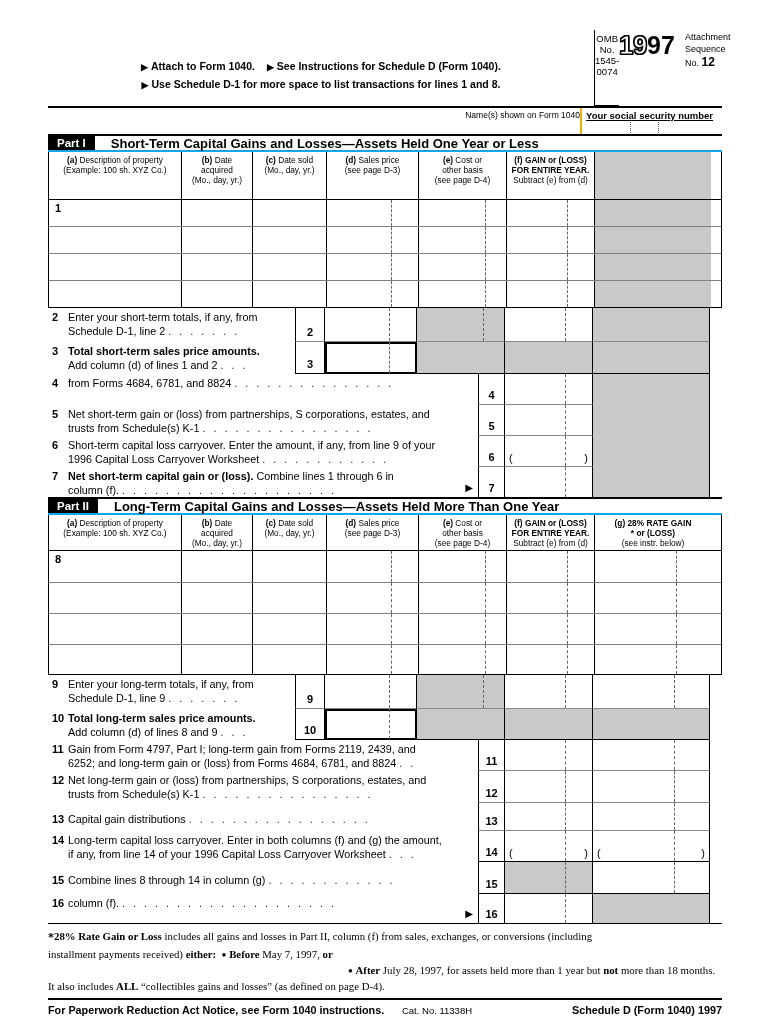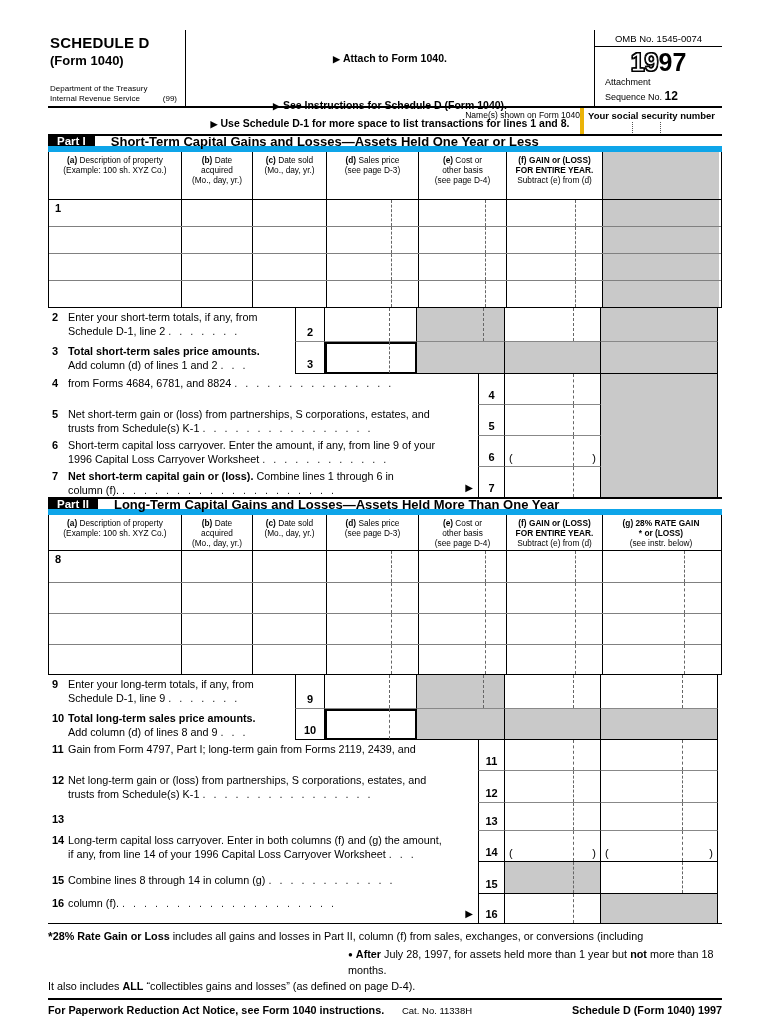--- a/index.html
+++ b/index.html
@@ -10,57 +10,57 @@
 
   
   .hdr { display:flex; border-bottom:2px solid #000; height:78px; }
   .hdr-left { width:138px; border-right:1px solid #000; padding:4px 4px 2px 2px; display:flex; flex-direction:column; }
   .sched { font-size:15px; font-weight:bold; letter-spacing:.2px; }
   .form1040 { font-size:13px; font-weight:bold; margin-top:2px; }
   .dept { font-size:8px; margin-top:auto; line-height:1.25; }
   .irs-line { display:flex; justify-content:space-between; padding-right:4px; }
   .hdr-center { flex:1; text-align:center; padding-top:6px; }
   .main-title { font-size:18px; font-weight:bold; }
-  .instr-row { font-size:10.5px; font-weight:bold; margin-top:16px; display:flex; justify-content:center; gap:35px;flex-direction:column; }
+  .instr-row { font-size:10.5px; font-weight:bold; margin-top:24px; display:flex; justify-content:center; gap:12px; }
   .instr-row2 { font-size:10.5px; font-weight:bold; margin-top:6px; }
   .arrow-glyph { font-size:9px; margin-right:3px; }
-  .hdr-right { width:128px; border-left:1px solid #000; display:flex; flex-direction:column; }
+  .hdr-right { width:128px; border-left:1px solid #000; display:flex; flex-direction:row; }
   .omb { font-size:9.5px; text-align:center; padding:3px 0 2px; border-bottom:1px solid #000; }
   .year { text-align:center; font-size:25px; font-weight:bold; line-height:1; margin-top:3px; }
   .year-outline { color:#fff; -webkit-text-stroke:1px #000; text-shadow:-1px -1px 0 #000,1px -1px 0 #000,-1px 1px 0 #000,1px 1px 0 #000; }
   .attach-sm { font-size:9px; padding-left:10px; margin-top:2px; line-height:1.3; }
   .seq-no { font-size:12px; font-weight:bold; }
 
   
   .name-row { display:flex; height:26px; }
   .name-cell { flex:1; font-size:8.5px; padding:2px 0 0 2px;text-align:right; }
-  .ssn-cell { width:142px; border-left:4px solid #eab308; position:relative; }
+  .ssn-cell { width:142px; border-left:2px solid #eab308; position:relative;text-decoration:underline; }
   .ssn-label { font-size:9.5px; font-weight:bold; padding:2px 0 0 4px; }
   .ssn-div { position:absolute; top:14px; height:11px; border-left:1px dotted #555; }
 
   
-  .part-bar { border-top:2px solid #000; border-bottom:6px solid #0ea5e9; height:18px; display:flex; align-items:center; }
+  .part-bar { border-top:2px solid #000; border-bottom:2px solid #0ea5e9; height:18px; display:flex; align-items:center; }
   .part-chip { background:#000; color:#fff; font-weight:bold; font-size:11.5px; padding:1px 9px 2px; height:100%; display:flex; align-items:center; }
   .part-title { font-weight:bold; font-size:13px; margin-left:16px; }
 
   
   .grid { border-left:1px solid #000; border-right:1px solid #000; border-bottom:1px solid #000; }
   .hrow { display:flex; border-bottom:1px solid #000; }
   .hc { border-left:1px solid #000; text-align:center; font-size:8.3px; line-height:1.18; padding-top:4px; }
   .hc:first-child { border-left:none; }
   .hc b { font-size:8.3px; }
   .drow { display:flex; }
   .drow + .drow { border-top:1px solid #808080; }
   .dc { border-left:1px solid #000; position:relative; }
   .dc:first-child { border-left:none; }
   .gray { background:#c9c9c9; }
   .dash { position:absolute; top:0; bottom:0; border-left:1px dashed #666; }
   .rownum { font-size:11px; font-weight:bold; padding:2px 0 0 6px; }
 
-  .w-a{width:132px} .w-b{width:71px} .w-c{width:74px} .w-d{width:92px} .w-e{width:88px} .w-f{width:96px} .w-g{width:117px}
+  .w-a{width:132px} .w-b{width:71px} .w-c{width:74px} .w-d{width:92px} .w-e{width:88px} .w-f{width:88px} .w-g{width:117px}
 
   
   .srow { display:flex; }
   .desc { position:relative; font-size:10.8px; line-height:1.32; padding-top:2px; }
   .desc .no { position:absolute; left:4px; top:2px; font-weight:bold; font-size:11px; }
   .desc .txt { display:block; margin-left:20px; margin-right:4px; }
   .w-desc-s { width:247px; }
   .w-desc-l { width:430px; }
   .nb { width:30px; border-left:1px solid #000; border-right:1px solid #000; display:flex; align-items:flex-end; justify-content:center; font-size:11px; font-weight:bold; padding-bottom:3px; }
   .nb-l { width:27px; }
@@ -68,48 +68,37 @@
   .cellc.last { border-right:1px solid #000; }
   .bb { border-bottom:1px solid #888; }
   .bbk { border-bottom:1px solid #000; }
   .boldbox { outline:2px solid #000; outline-offset:-2px; background:#fff; }
   .paren-l { position:absolute; left:4px; bottom:2px; font-size:11px; }
   .paren-r { position:absolute; right:4px; bottom:2px; font-size:11px; }
   .lead-arrow { position:absolute; right:5px; bottom:3px; font-size:10px; }
   .dots { word-spacing:5px; color:#222; }
 
   
-  .footnote { font-size:10.8px; line-height:1.5; padding-top:4px; }
+  .footnote { font-size:10.8px; line-height:1.5; padding-top:4px;font-family:Liberation Serif, serif; }
   .fn-star { font-weight:bold; font-size:12px; vertical-align:-1px; }
   .fn-indent { margin-left:300px; }
   .bullet { font-size:8px; vertical-align:1px; }
   .footer { border-top:2px solid #000; margin-top:3px; padding-top:4px; display:flex; align-items:baseline; font-size:10.8px; }
   .footer .left { font-weight:bold; flex:1; }
   .footer .cat { font-size:9.5px; width:170px; }
   .footer .right { font-weight:bold; }
   b.inl { font-weight:bold; }
 </style>
 </head>
 <body>
 
 <div class="page">
 <div class="sheet">
 
   <div class="hdr">
-    <div class="hdr-left">
-      <div class="sched">SCHEDULE D</div>
-      <div class="form1040">(Form 1040)</div>
-      <div class="dept">
-        <div>Department of the Treasury</div>
-        <div class="irs-line">
-          <span>Internal Revenue Service</span>
-          <span>(99)</span>
-        </div>
-      </div>
-    </div>
     <div class="hdr-center">
       <div class="instr-row">
         <span><span class="arrow-glyph">▶</span><span>Attach to Form 1040.</span></span>
         <span><span class="arrow-glyph">▶</span><span>See Instructions for Schedule D (Form 1040).</span></span>
       </div>
       <div class="instr-row2"><span class="arrow-glyph">▶</span><span>Use Schedule D-1 for more space to list transactions for lines 1 and 8.</span></div>
     </div>
     <div class="hdr-right">
       <div class="omb">OMB No. 1545-0074</div>
       <div class="year"><span class="year-outline">19</span><span>97</span></div>
@@ -459,20 +448,21 @@
         </div>
     <div class="cellc w-e gray bbk"></div>
     <div class="cellc w-f gray bbk"></div>
     <div class="cellc w-g gray bbk last"></div>
   </div>
 
   <div class="srow" style="height:31px">
     <div class="desc w-desc-l">
       <span class="no">11</span>
       <span class="txt"><span>Gain from Form 4797, Part I; long-term gain from Forms 2119, 2439, and</span></span>
+      <span class="txt"><span>6252; and long-term gain or (loss) from Forms 4684, 6781, and 8824</span> <span class="dots">. .</span></span>
     </div>
     <div class="nb nb-l bb">11</div>
     <div class="cellc w-f bb">
           <span class="dash" style="right:26px"></span>
         </div>
     <div class="cellc w-g bb last">
           <span class="dash" style="right:34px"></span>
         </div>
   </div>
   <div class="srow" style="height:32px">
@@ -485,20 +475,21 @@
     <div class="cellc w-f bb">
           <span class="dash" style="right:26px"></span>
         </div>
     <div class="cellc w-g bb last">
           <span class="dash" style="right:34px"></span>
         </div>
   </div>
   <div class="srow" style="height:28px">
     <div class="desc w-desc-l" style="padding-top:9px">
       <span class="no" style="top:9px">13</span>
+      <span class="txt"><span>Capital gain distributions</span> <span class="dots">. . . . . . . . . . . . . . . . .</span></span>
     </div>
     <div class="nb nb-l bb">13</div>
     <div class="cellc w-f bb">
           <span class="dash" style="right:26px"></span>
         </div>
     <div class="cellc w-g bb last">
           <span class="dash" style="right:34px"></span>
         </div>
   </div>
   <div class="srow" style="height:31px">
@@ -542,20 +533,23 @@
     <div class="cellc w-f">
           <span class="dash" style="right:26px"></span>
         </div>
     <div class="cellc w-g gray last"></div>
   </div>
 
   <div class="footnote">
     <div>
       <span class="fn-star">*</span><b class="inl">28% Rate Gain or Loss</b><span> includes all gains and losses in Part II, column (f) from sales, exchanges, or conversions (including</span>
     </div>
+    <div>
+      <span>installment payments received) </span><b class="inl">either:</b>&nbsp;&nbsp;<span class="bullet">●</span>&nbsp;<b class="inl">Before</b><span> May 7, 1997, </span><b class="inl">or</b>
+    </div>
     <div class="fn-indent">
       <span class="bullet">●</span>&nbsp;<b class="inl">After</b><span> July 28, 1997, for assets held more than 1 year but </span><b class="inl">not</b><span> more than 18 months.</span>
     </div>
     <div>
       <span>It also includes </span><b class="inl">ALL</b><span> “collectibles gains and losses” (as defined on page D-4).</span>
     </div>
   </div>
 
   <div class="footer">
     <span class="left">For Paperwork Reduction Act Notice, see Form 1040 instructions.</span>

